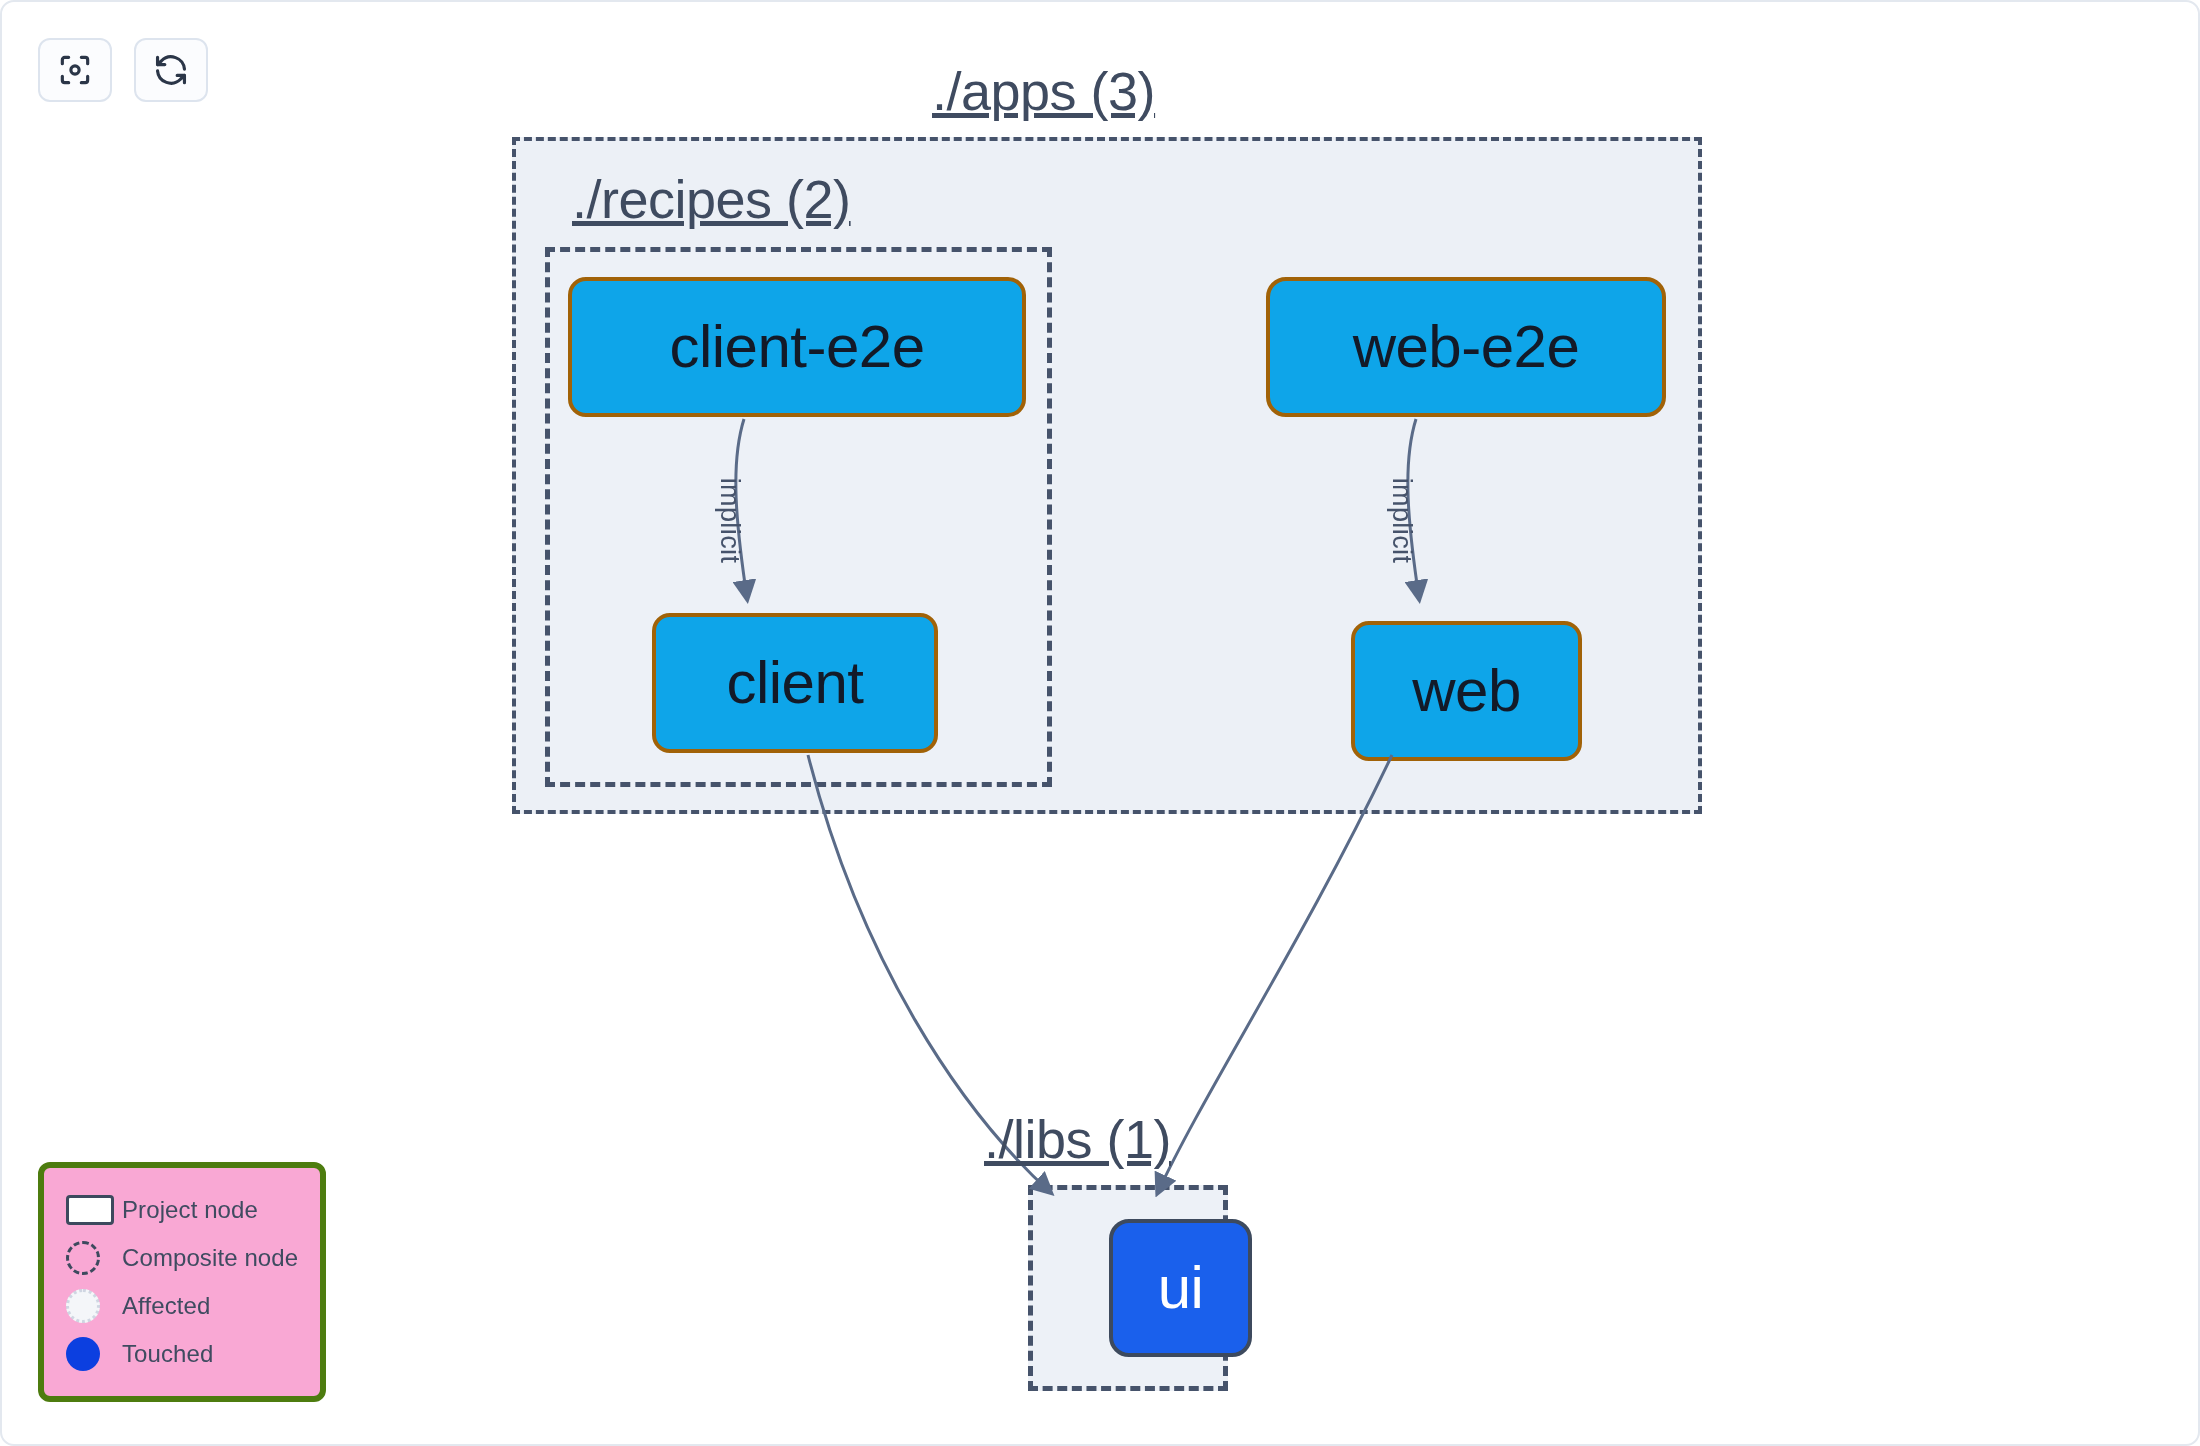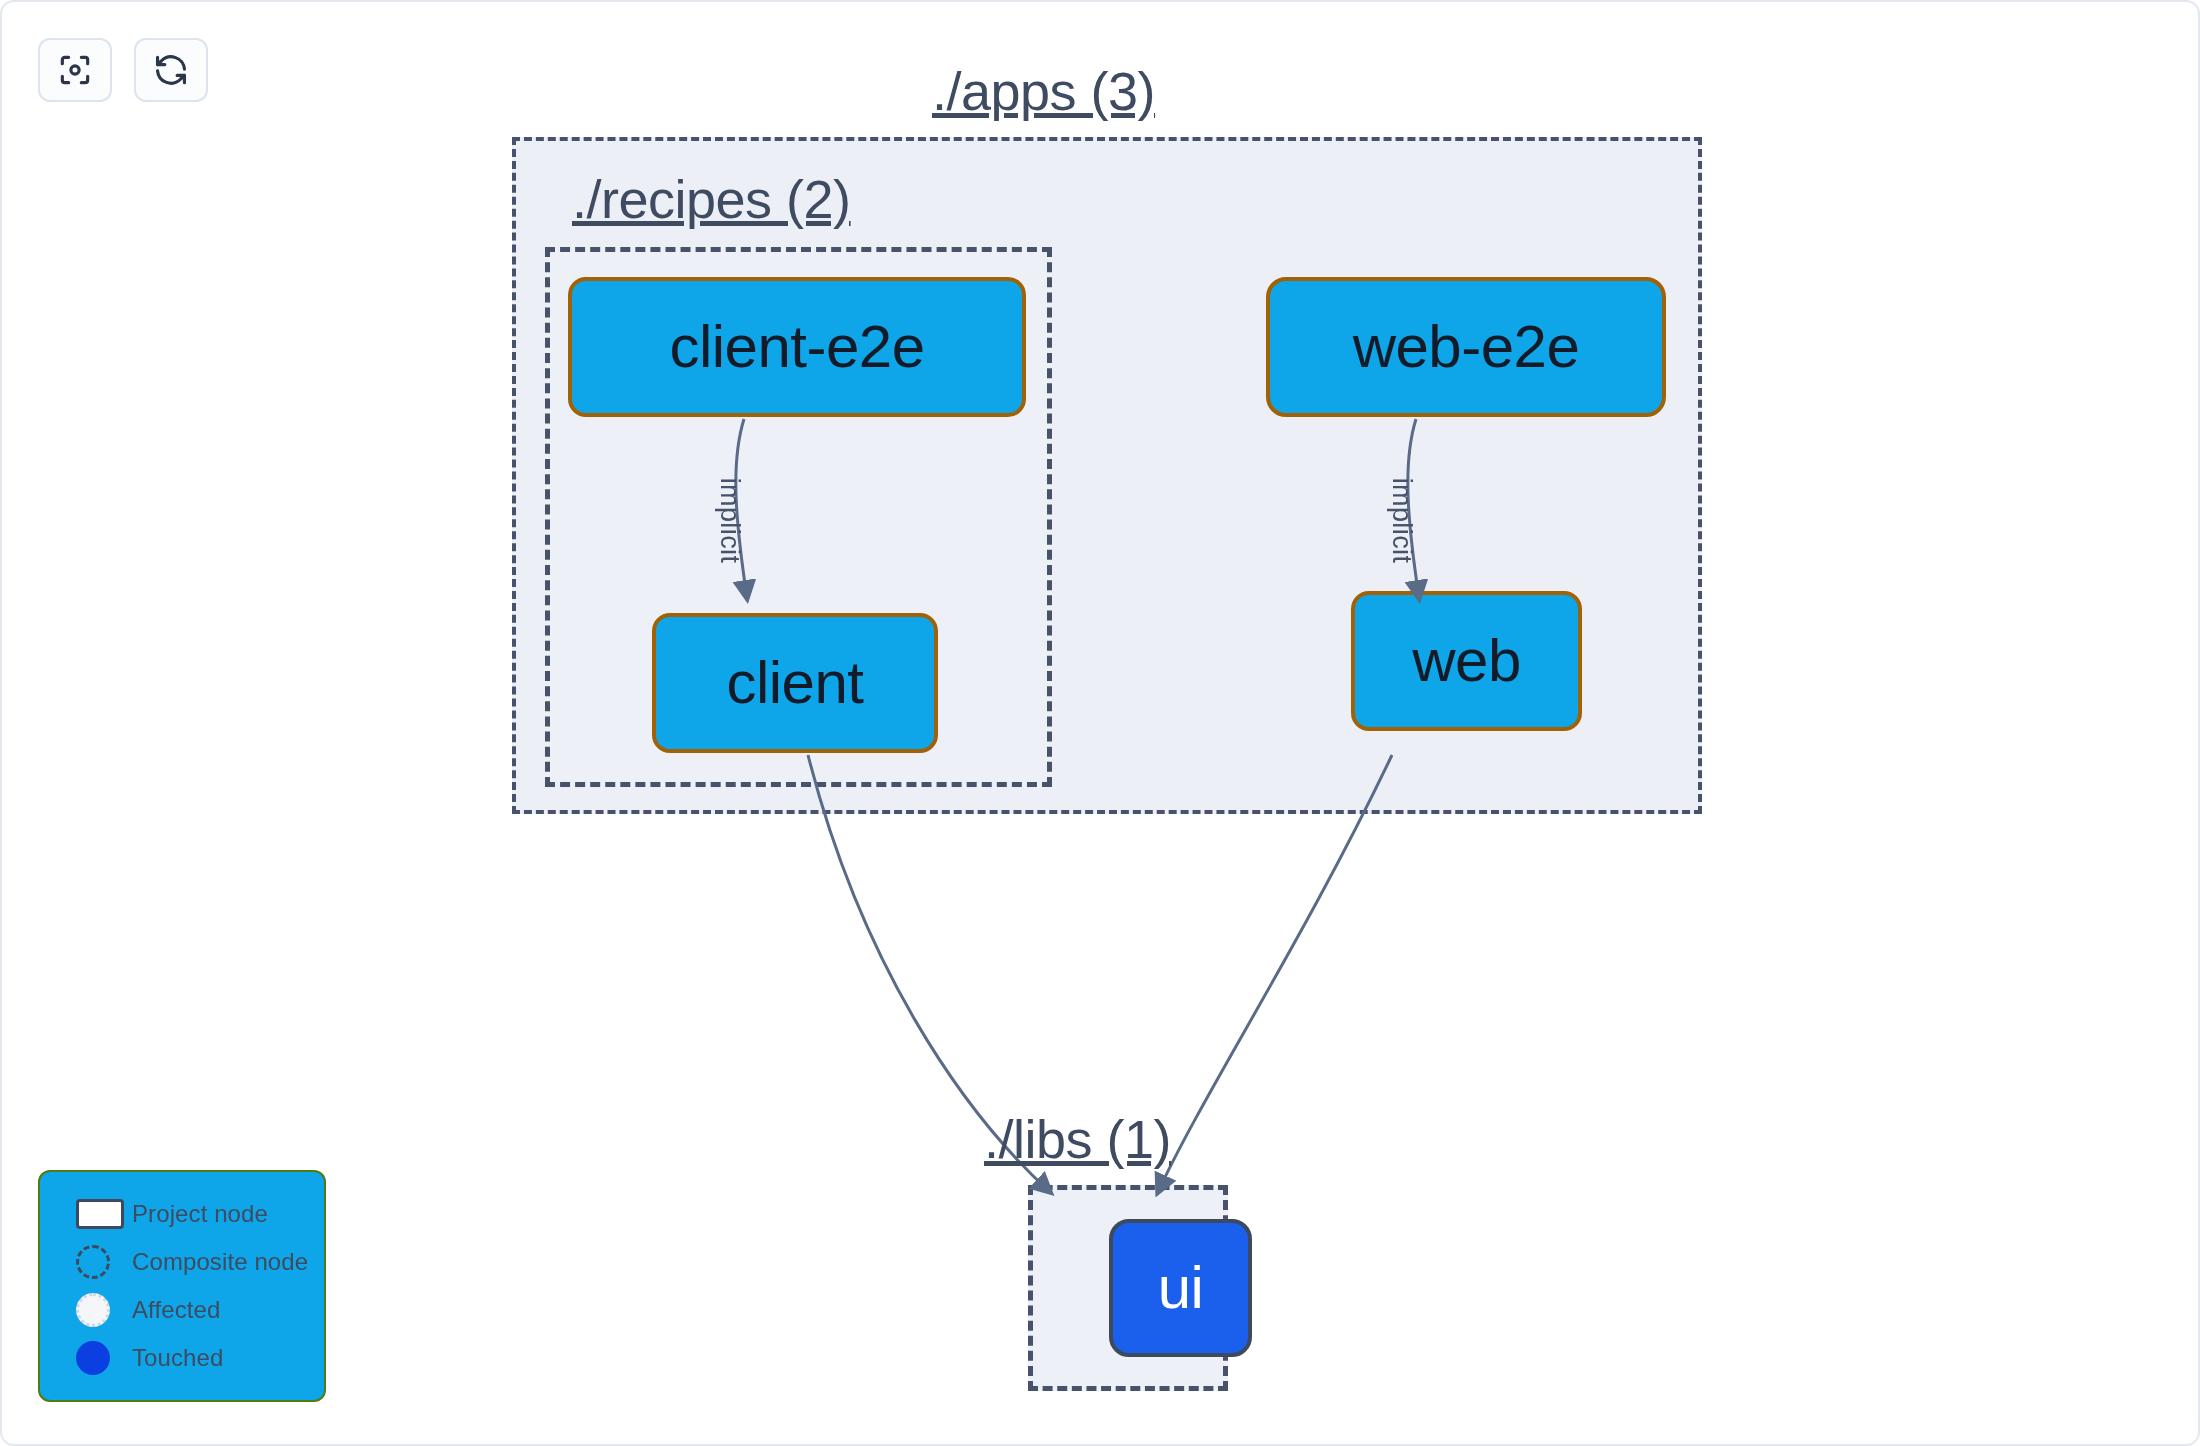--- a/index.html
+++ b/index.html
@@ -123,24 +123,24 @@
     transform: rotate(-90deg) scale(-1, -1);
     z-index: 28;
     line-height: 1;
   }
 
   
   .legend {
     position: absolute;
     left: 36px; bottom: 42px;
     width: 288px;
-    background: #0ea5e9;
-    border: 2px solid #4d7c0f;
+    background: #f9a8d4;
+    border: 6px solid #4d7c0f;
     border-radius: 12px;
-    padding: 18px 20px 18px 36px;
+    padding: 18px 20px 18px 22px;
     z-index: 40;
   }
   .legend-row {
     display: flex;
     align-items: center;
     height: 48px;
   }
   .legend-swatch {
     width: 56px;
     display: flex;
@@ -240,21 +240,21 @@
     </div>
 
     <div class="node" style="left:1264px; top:275px; width:400px; height:140px;border-radius:20px;">
       <span class="node-label">web-e2e</span>
     </div>
 
     <div class="node" style="left:650px; top:611px; width:286px; height:140px;">
       <span class="node-label">client</span>
     </div>
 
-    <div class="node" style="left:1349px; top:589px; width:231px; height:140px;">
+    <div class="node" style="left:1349px; top:619px; width:231px; height:140px;">
       <span class="node-label">web</span>
     </div>
 
     <div class="node touched" style="left:1060px; top:1217px; width:143px; height:138px;">
       <span class="node-label">ui</span>
     </div>
 
   </div>
 
   <div class="legend">

